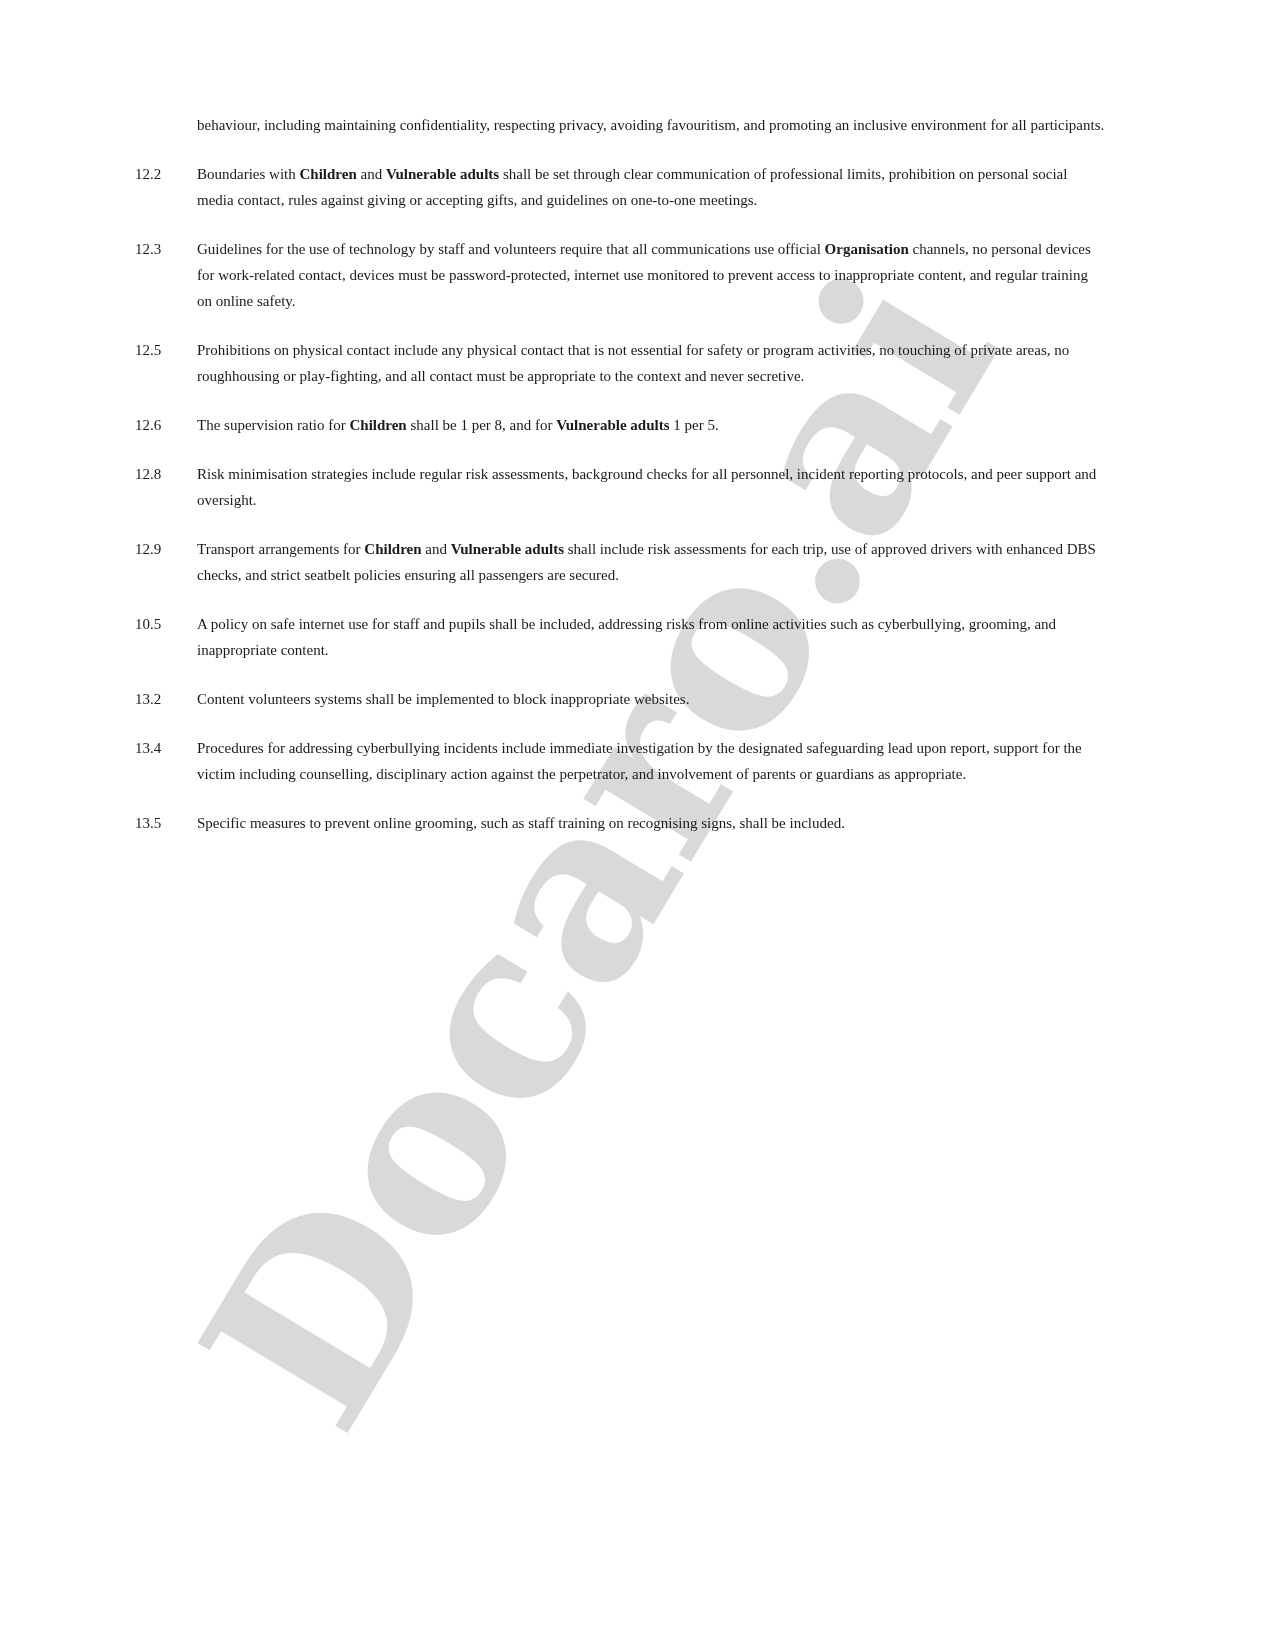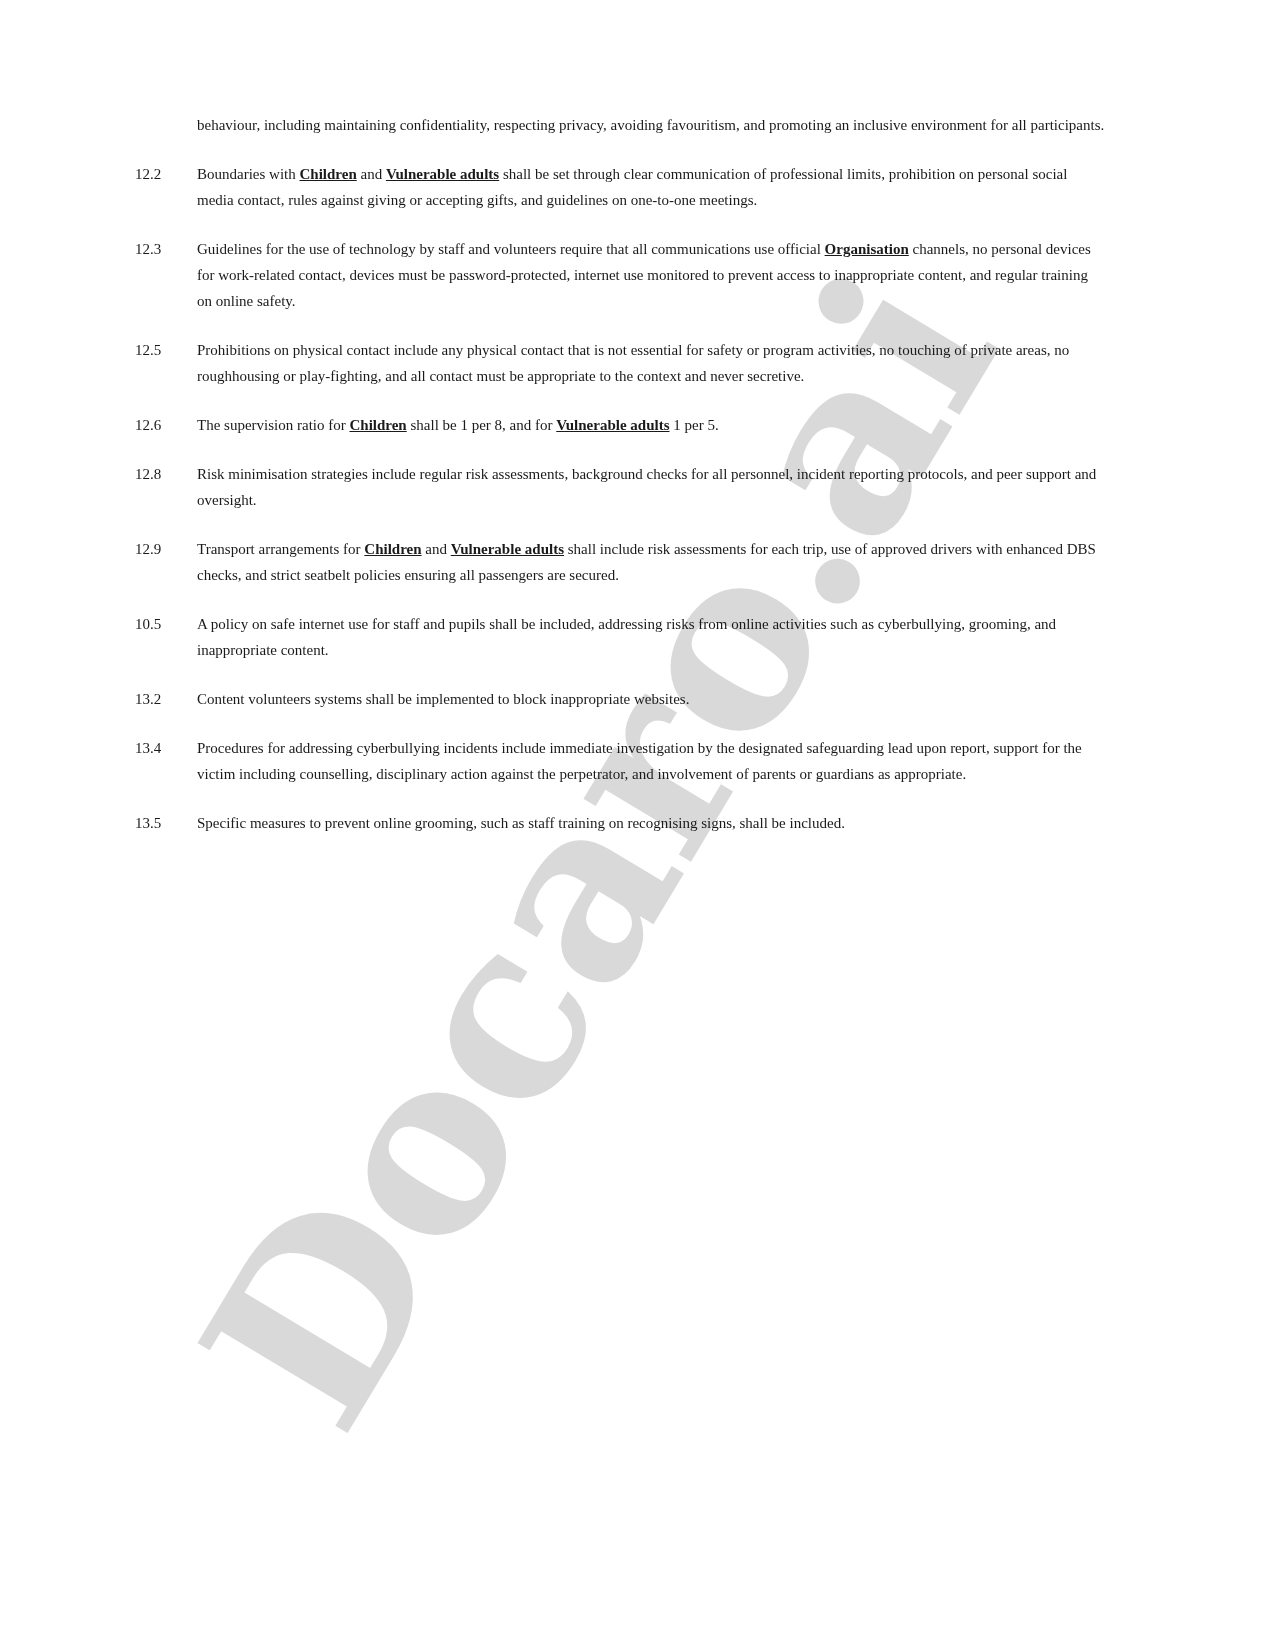--- a/index.html
+++ b/index.html
@@ -40,21 +40,21 @@
     line-height: 26px;
   }
   .block .num {
     flex: 0 0 62px;
     width: 62px;
   }
   .block .txt {
     flex: 1 1 auto;
     text-align: left;
   }
-  .block .txt .bold { font-weight: bold; text-decoration: underline; }
+  .block .txt .bold { font-weight: bold; }
   .block.heading { margin-top: 92px; }
   .block.heading .num { font-weight: bold; padding-left: 13px; }
   .block.heading .txt { font-weight: bold; }
 </style>
 </head>
 <body>
 
 <div class="page">
   <div class="watermark">Docaro.ai</div>
   <main class="content" id="content">

